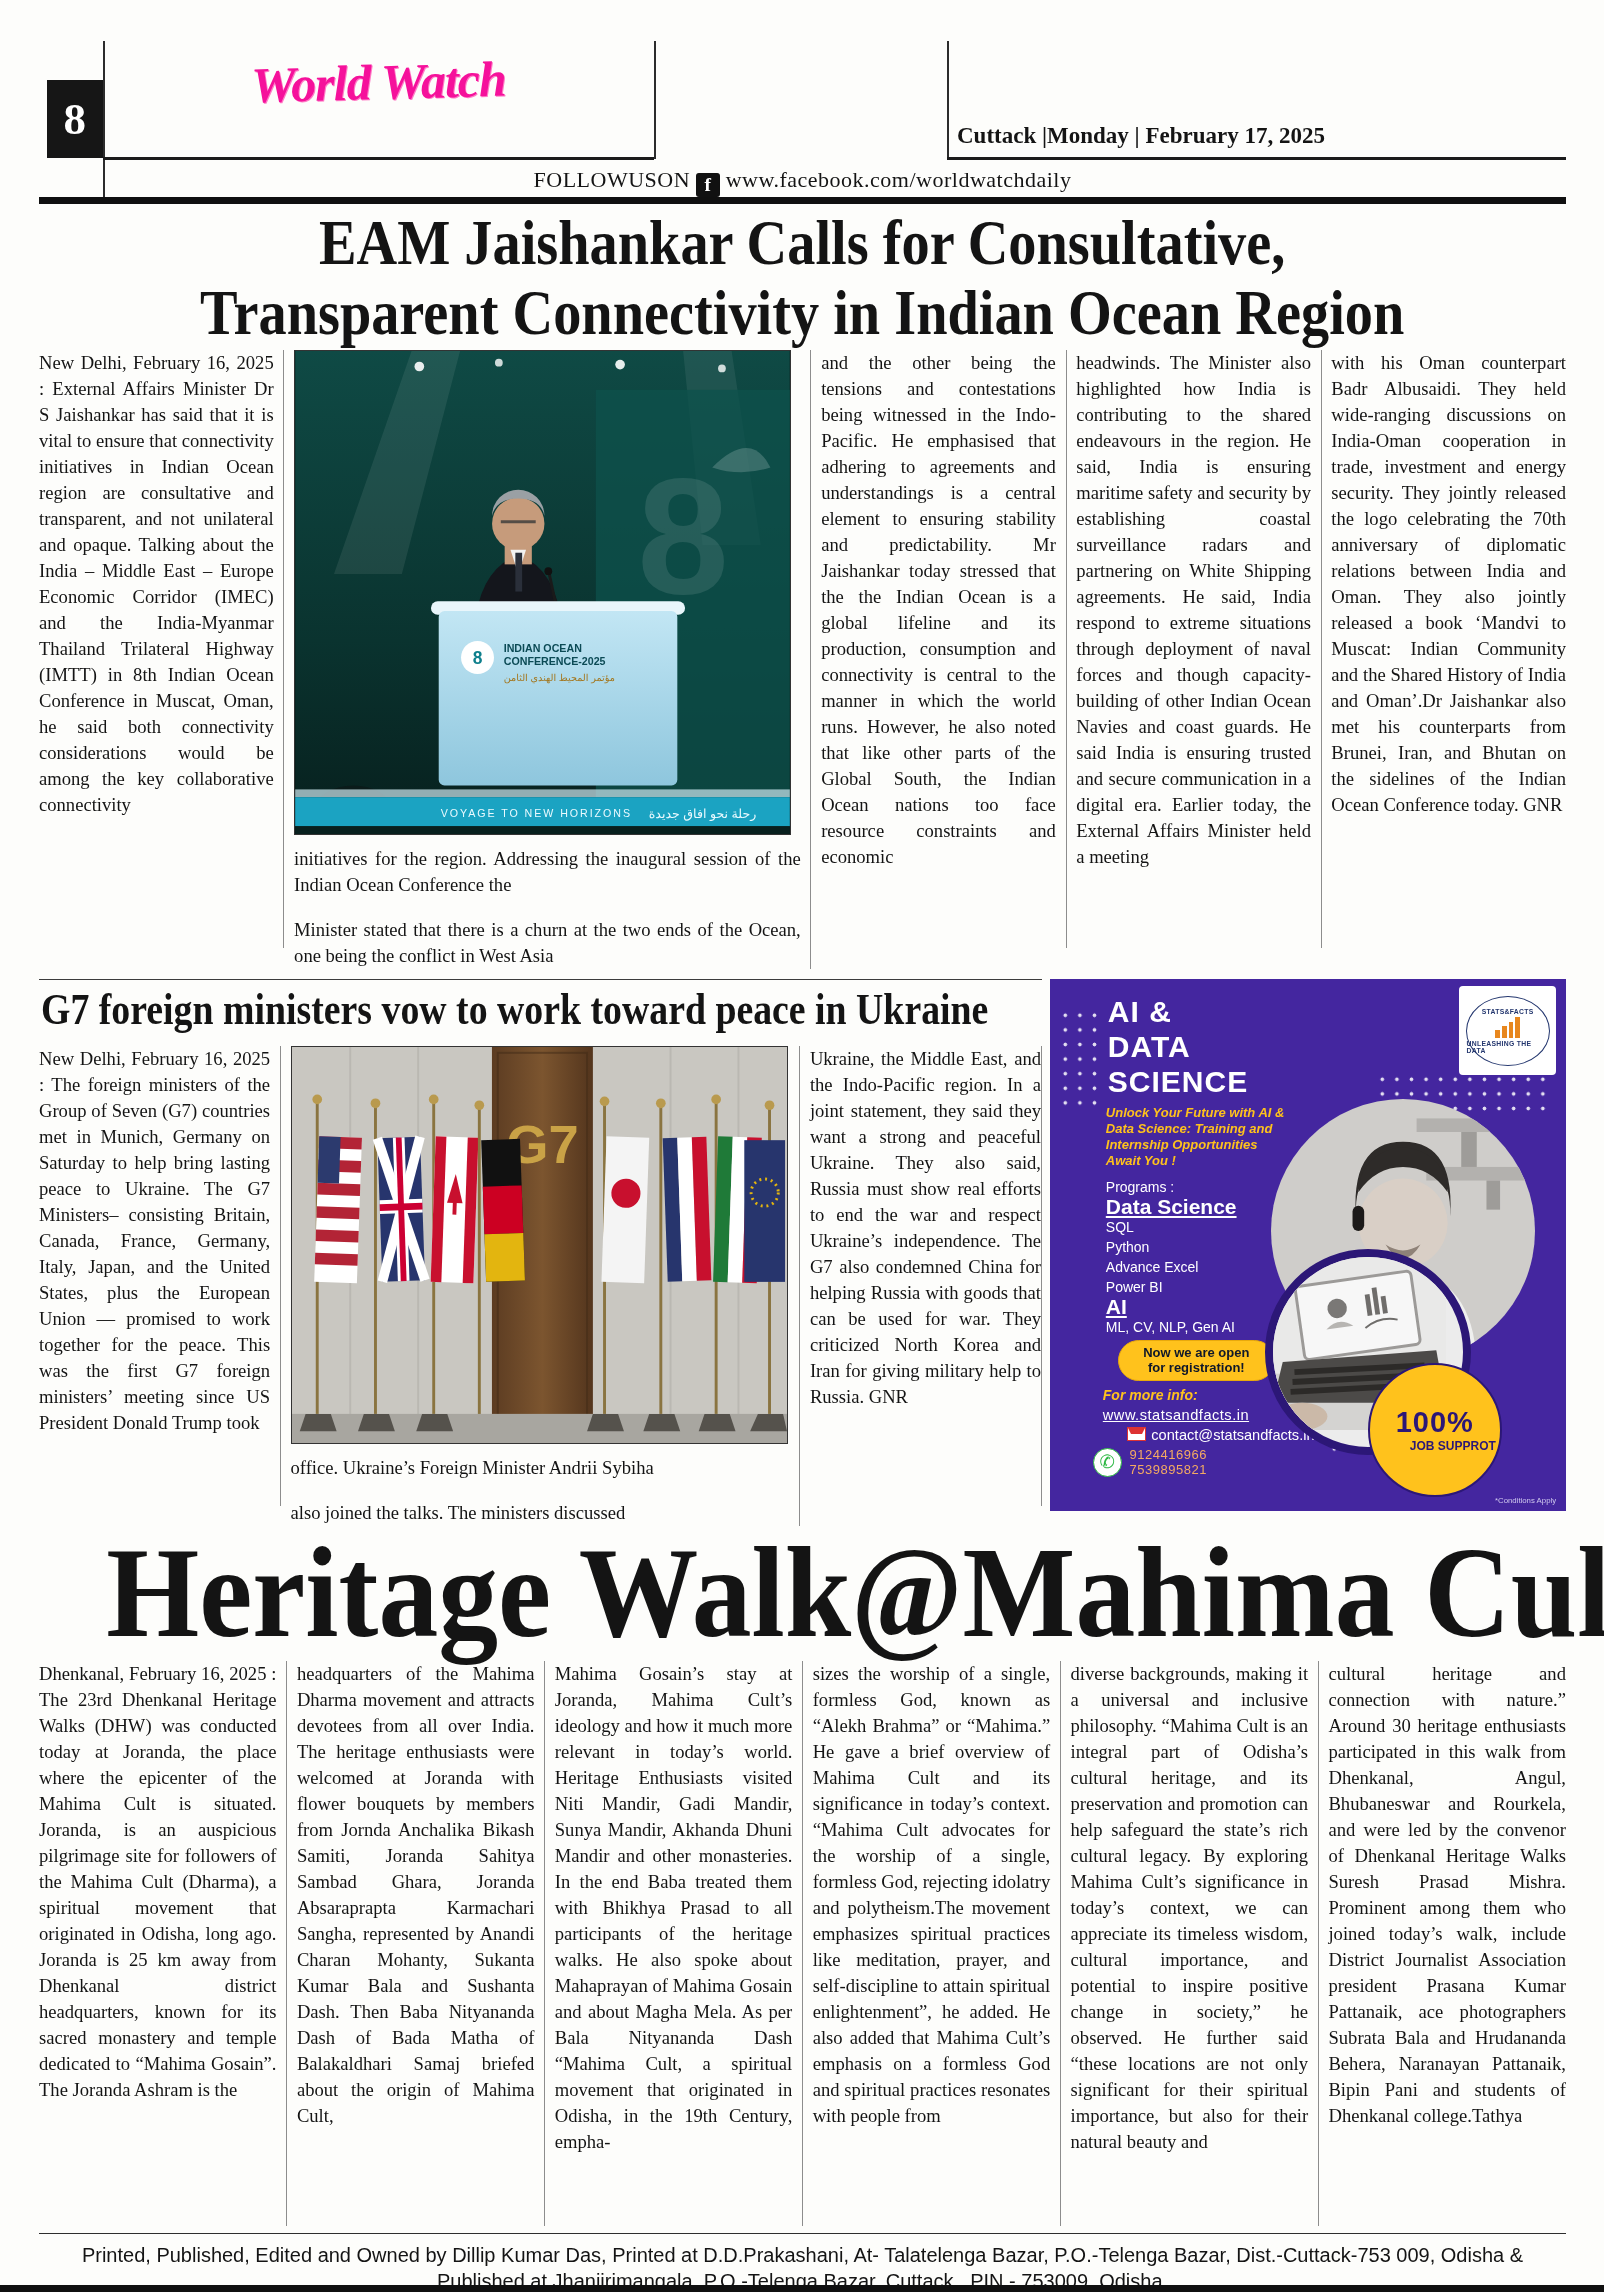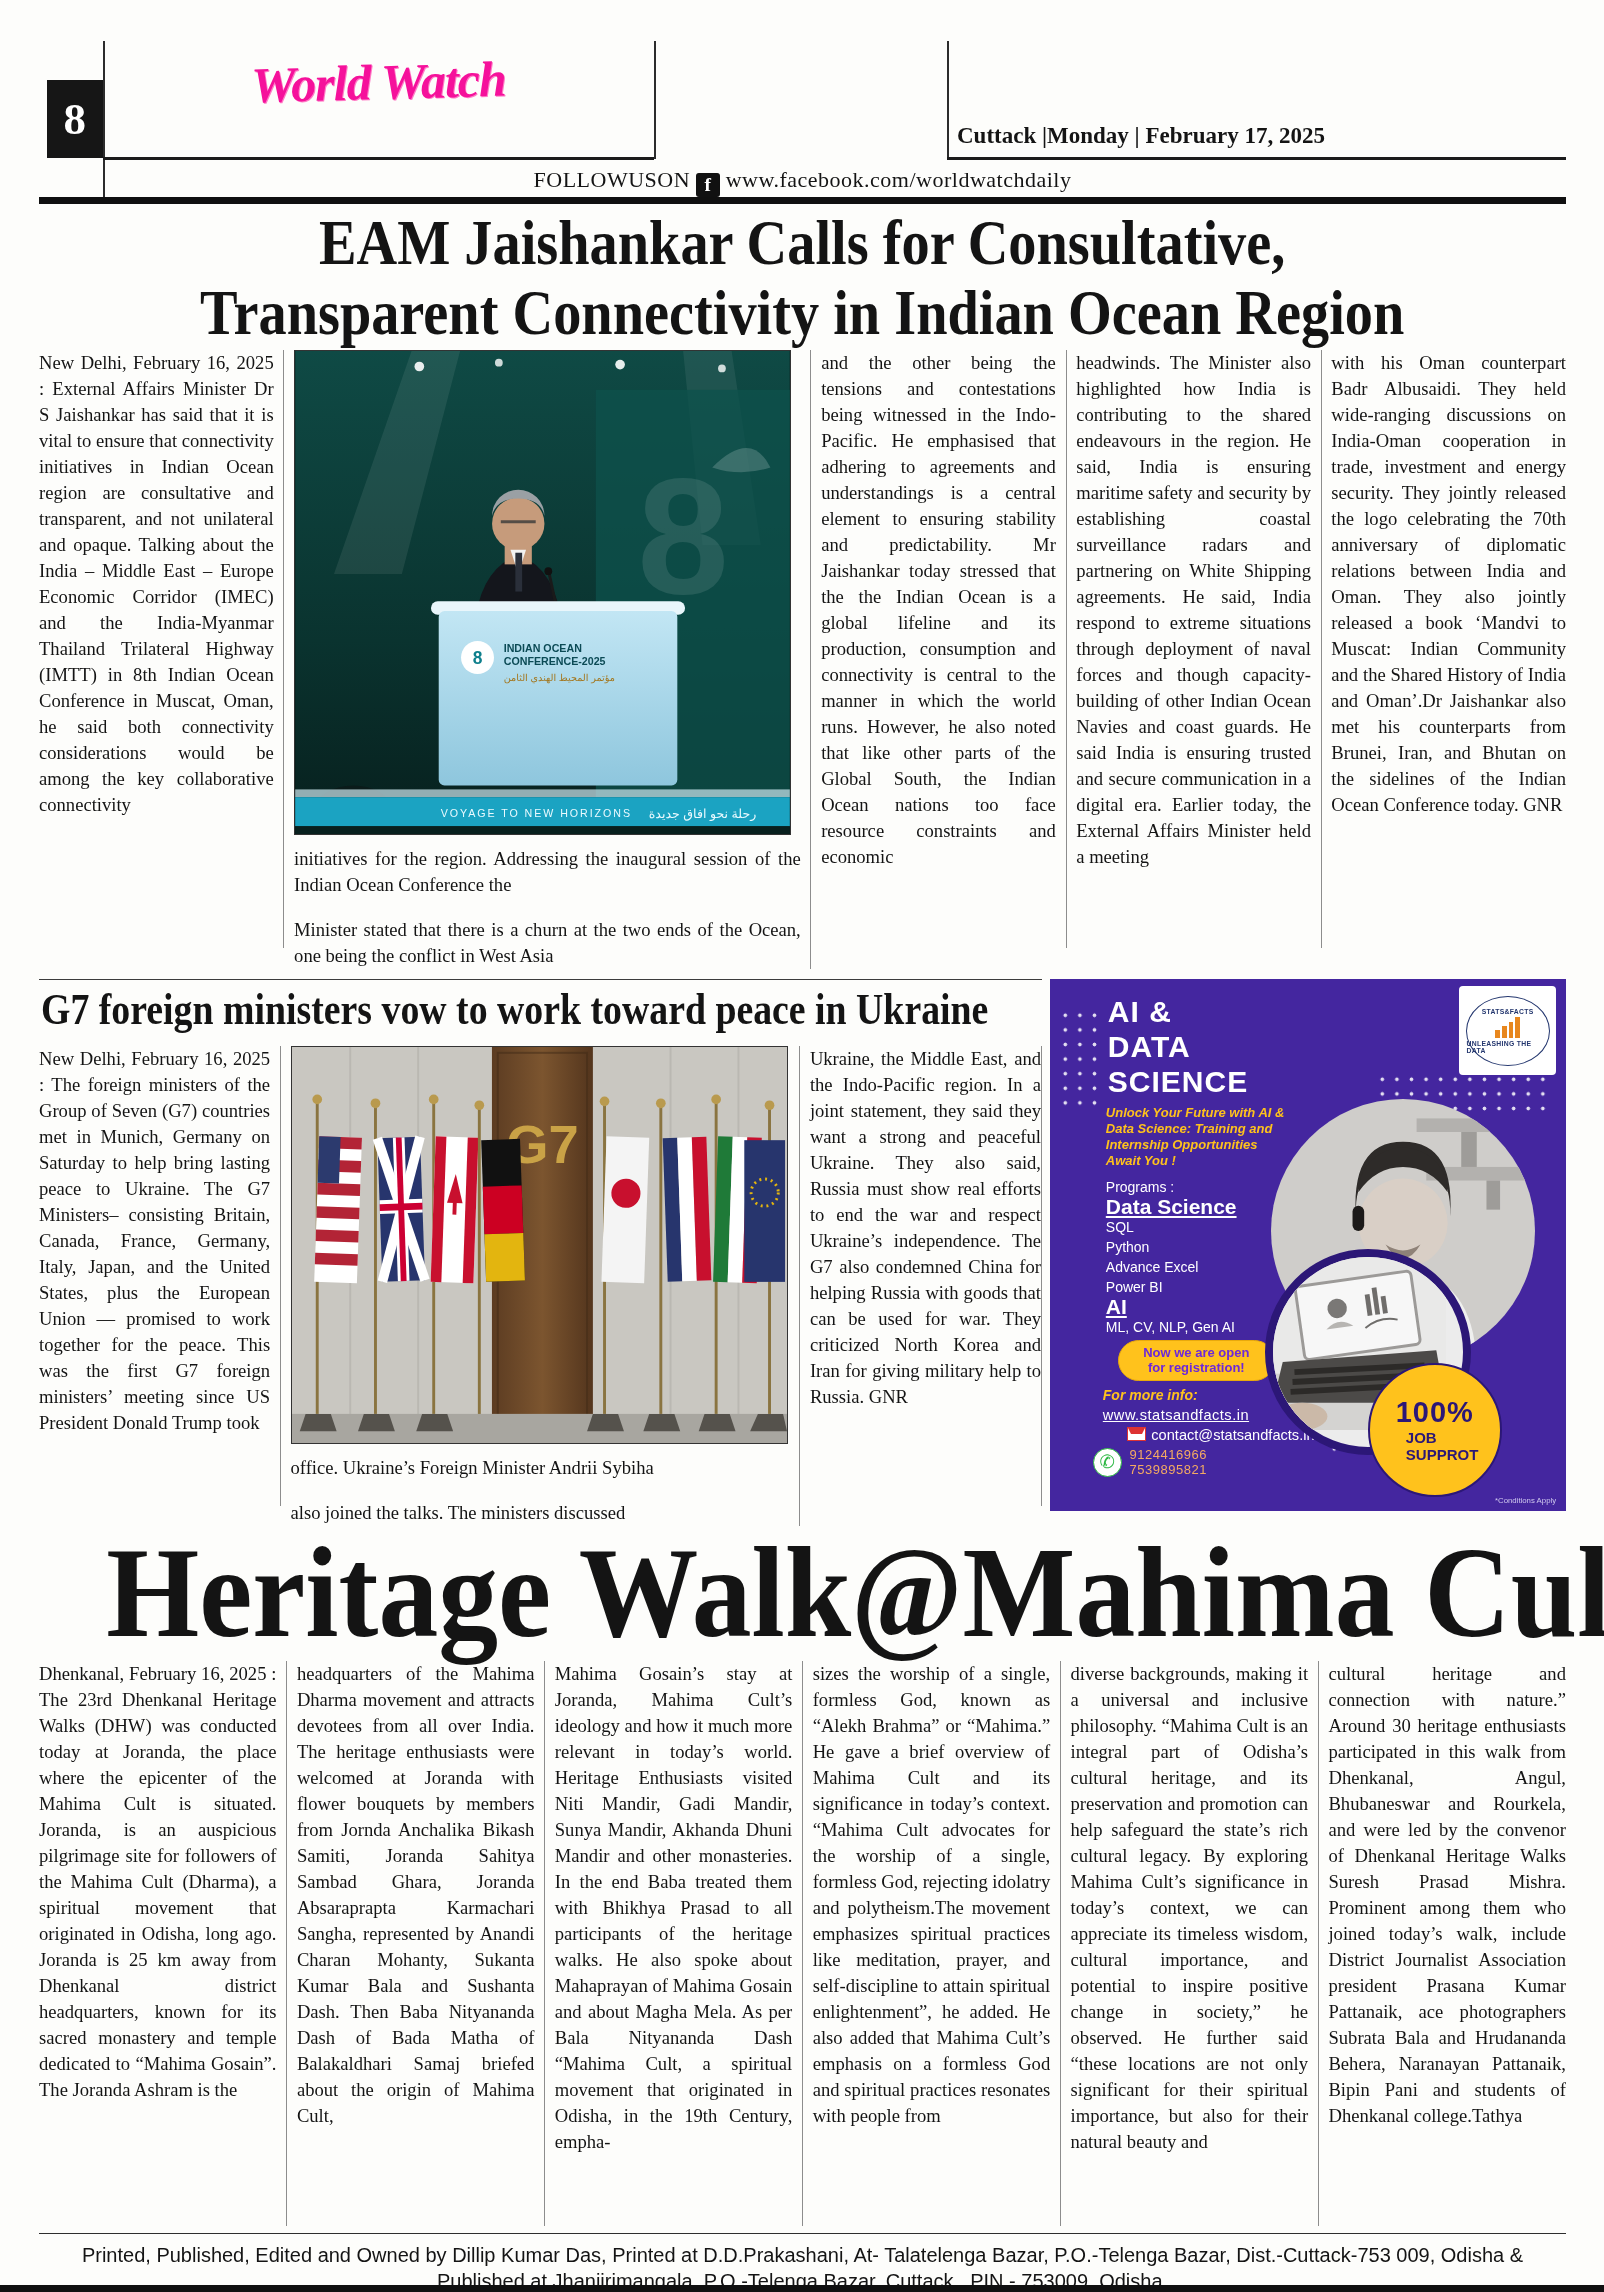--- a/index.html
+++ b/index.html
@@ -51,21 +51,21 @@
   
   .ad{position:relative;width:516px;height:532px;margin-left:7.8px;background:#44269f;overflow:hidden;
       font-family:"Liberation Sans",sans-serif;}
   .dots{position:absolute;background-image:radial-gradient(circle,rgba(255,255,255,.85) 1.6px,transparent 2.2px);
         background-size:14.6px 14.6px;}
   .ad-title{position:absolute;left:58px;top:15.5px;color:#fff;font-weight:bold;font-size:30px;line-height:35px;letter-spacing:1px;}
   .ad-tag{position:absolute;left:56px;top:126px;color:#ffc21c;font-style:italic;font-weight:bold;font-size:13px;line-height:16px;}
   .ad-programs{position:absolute;left:56px;top:198px;color:#fff;font-size:14px;line-height:20px;}
   .ad-programs .b{font-weight:bold;font-size:21px;text-decoration:underline;}
   .ad-pill{position:absolute;left:68px;top:361px;width:155px;height:39px;background:#ffc21c;border:1.9px solid #e8a90c;
-           border-radius:21.3px;color:#6d28d9;font-weight:bold;font-size:13px;line-height:15.5px;
+           border-radius:21.3px;color:#0f172a;font-weight:bold;font-size:13px;line-height:15.5px;
            display:flex;flex-direction:column;align-items:center;justify-content:center;}
   .ad-info{position:absolute;left:53px;top:408px;color:#ffc21c;font-style:italic;font-weight:bold;font-size:14px;}
   .ad-web{position:absolute;left:53px;top:428px;color:#fff;font-size:14.6px;text-decoration:underline;letter-spacing:0.5px;}
   .ad-email{position:absolute;left:39px;top:448px;color:#fff;font-size:14.6px;display:flex;align-items:flex-start;gap:5px;margin-left:38px;}
   .gmail{width:17.5px;height:12.6px;background:#fff;position:relative;display:inline-block;border:1px solid #d33;}
   .gmail::before{content:"";position:absolute;left:0;top:0;border:3.9px solid transparent;border-top:6.8px solid #d33;width:8.7px;}
   .gmail::after{content:"";position:absolute;right:0;top:0;border:3.9px solid transparent;border-top:6.8px solid #d33;width:8.7px;}
   .ad-phones{position:absolute;left:43px;top:468px;display:flex;align-items:center;gap:7.8px;}
   .wa{width:27px;height:27px;border-radius:50%;background:#fff;color:#2bb741;font-size:18.4px;
       display:flex;align-items:center;justify-content:center;border:1.9px solid #2bb741;}
@@ -76,21 +76,21 @@
              align-items:center;justify-content:center;}
   .logo-t{font-size:6.8px;font-weight:bold;color:#23366e;letter-spacing:0.3px;}
   .bars{display:flex;align-items:flex-end;gap:1.9px;height:21.3px;margin:1.9px 0;}
   .bars i{display:block;width:4.9px;background:#e8871e;}
   .girl-circ{position:absolute;left:221px;top:120px;width:264px;height:264px;border-radius:50%;overflow:hidden;z-index:1;}
   .lap-circ{position:absolute;left:215px;top:270px;width:190px;height:190px;border-radius:50%;overflow:hidden;
             border:8.7px solid #2c1777;z-index:2;background:#ececec;}
   .badge{position:absolute;left:318px;top:384px;width:130px;height:130px;border-radius:50%;background:#ffc21c;
          border:2.9px solid #2c1777;z-index:3;display:flex;flex-direction:column;align-items:center;justify-content:center;}
   .badge .v{color:#2c1777;font-size:29px;font-weight:bold;letter-spacing:1px;}
-  .badge .t{color:#2c1777;font-size:15px;font-weight:bold;margin-left:36px;}
+  .badge .t{color:#2c1777;font-size:12px;font-weight:bold;margin-left:36px;}
   .conds{position:absolute;right:9.7px;bottom:5.8px;color:#cfc8ee;font-size:7.8px;}
   
   .a3 .tcol{height:565px;}
   
   .ftr{margin-top:7.8px;border-top:1.5px solid #2e2e2e;padding-top:7.8px;font-family:"Liberation Sans",sans-serif;}
   .ftr .c{text-align:center;font-size:20px;line-height:26px;}
   .frule{border-top:1.5px solid #2e2e2e;margin:6.8px 0 0;}
   .fbot{display:flex;justify-content:space-between;align-items:baseline;padding:8.7px 0 0;}
   .fbot .tel{font-size:20px;}
   .fbot .ed{font-size:20px;}

